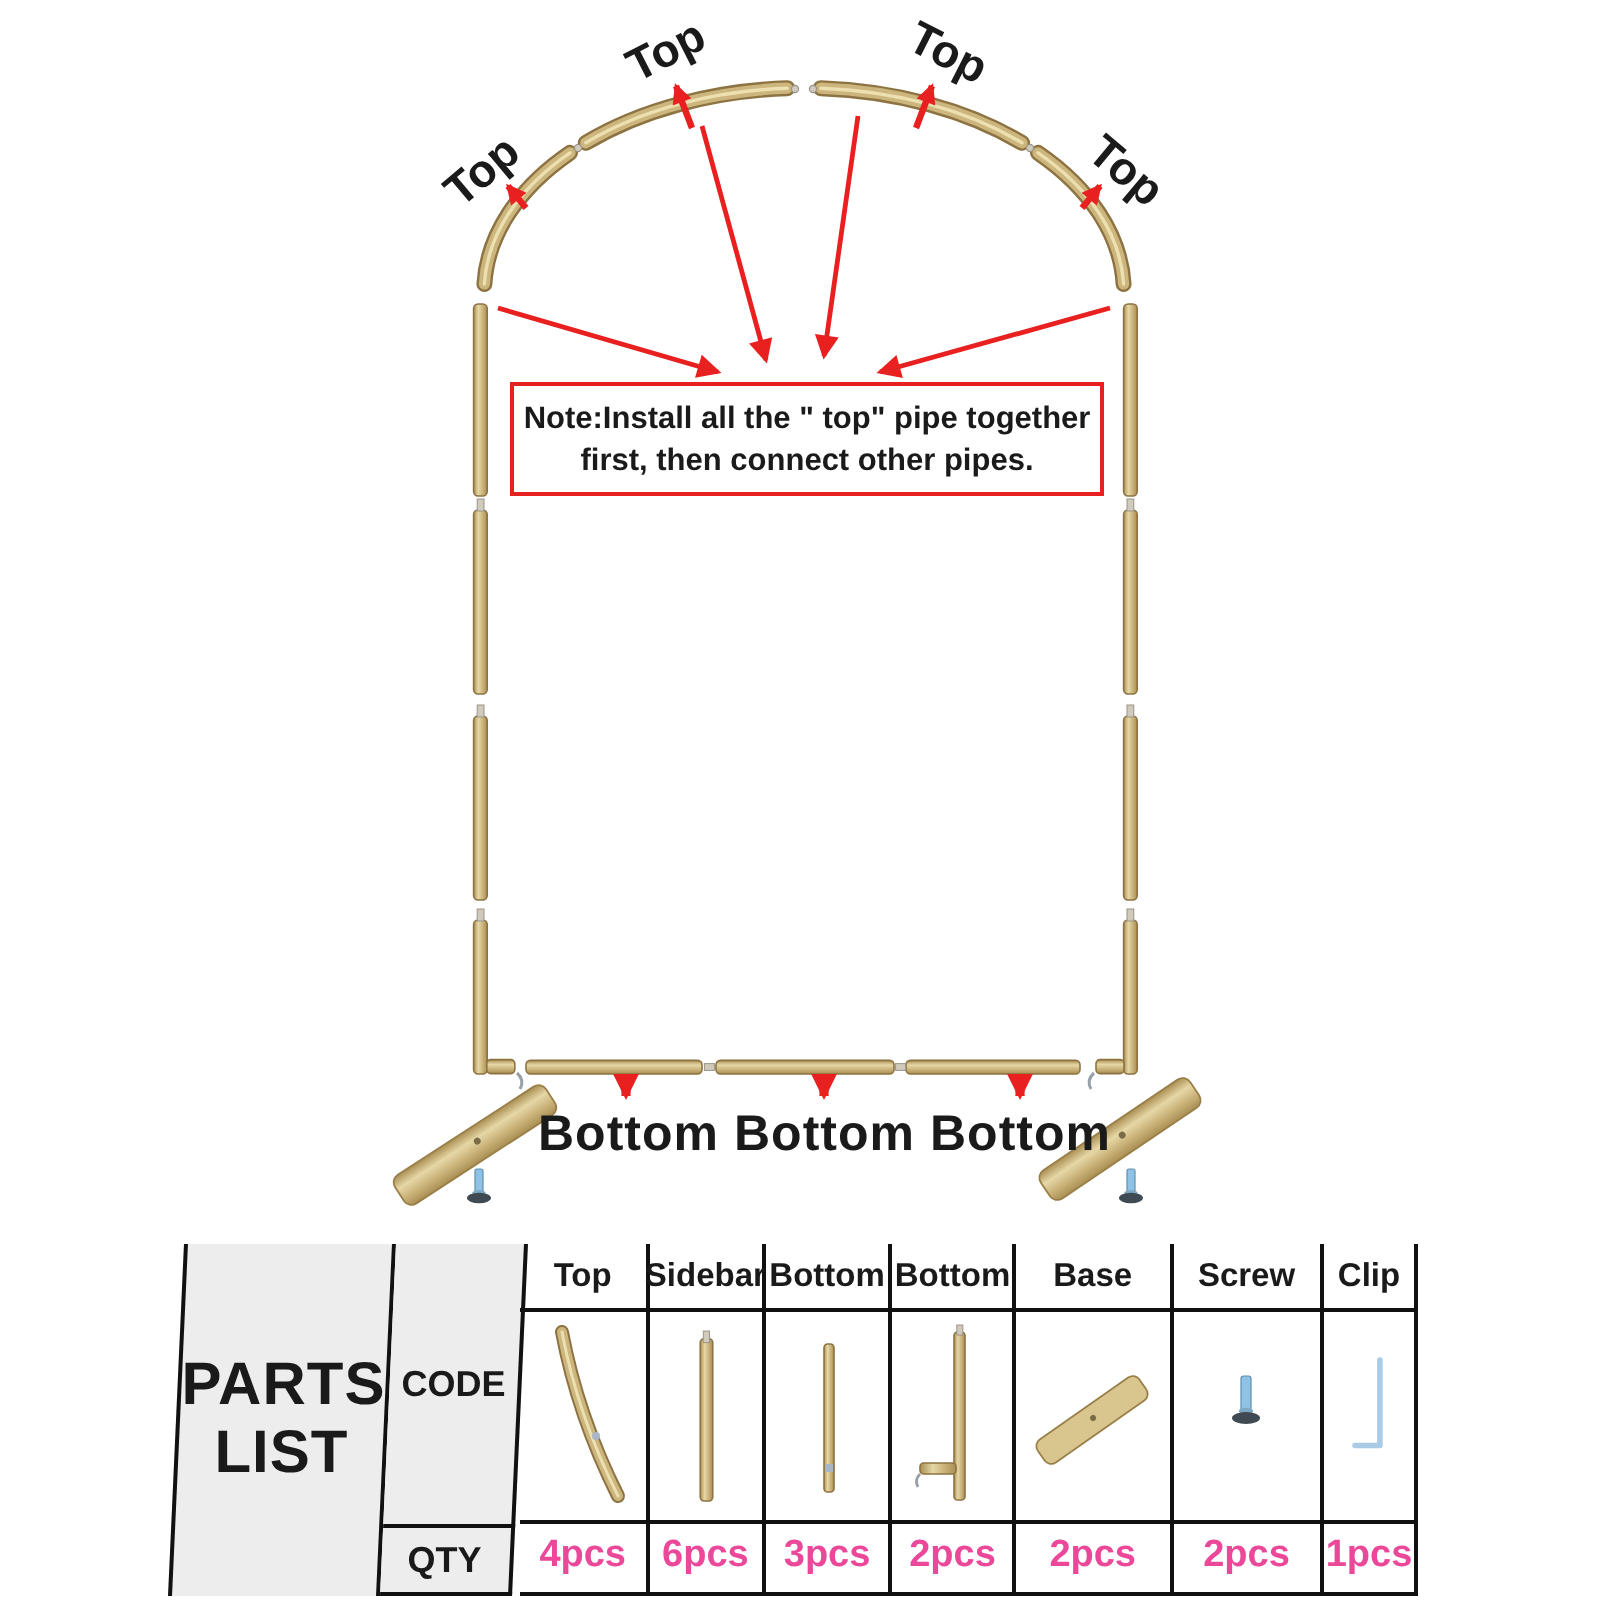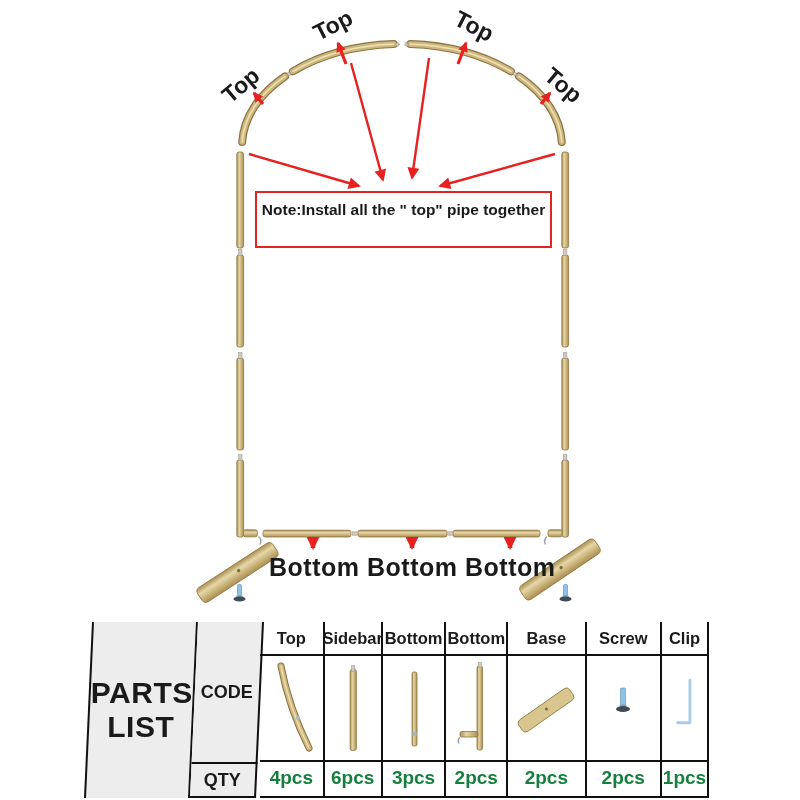--- a/index.html
+++ b/index.html
@@ -41,29 +41,30 @@
   .qty-cell  { height:34px;  background:#ededed; border-right:2.2px solid #111;
                border-bottom:2.2px solid #111; display:flex; align-items:center; justify-content:center; }
   .rowlabel  { font-weight:700; font-size:18px; color:#1a1a1a; transform:skewX(2.6deg); }
 
   .cols { position:absolute; left:172px; top:0; width:449px; height:176px; display:flex; }
   .pcol { border-right:2.2px solid #111; border-bottom:2.2px solid #111; height:176px; }
   .pcol .hdr  { height:34px; border-bottom:2.2px solid #111; display:flex; align-items:center;
                 justify-content:center; font-weight:600; font-size:16.5px; color:#1a1a1a; }
   .pcol .iconc{ height:106px; border-bottom:2.2px solid #111; display:flex; align-items:center; justify-content:center; }
   .pcol .qty  { height:31.5px; display:flex; align-items:center; justify-content:center;
-                font-weight:700; font-size:19px; color:#15803d; }
+                font-weight:700; font-size:19px; color:#ec4899; }
 </style>
 </head>
 <body>
 
 <div id="stage">
 
   <div class="note-box">
     <div>Note:Install all the " top" pipe together</div>
+    <div>first, then connect other pipes.</div>
   </div>
 
   <svg id="diagram-svg" width="800" height="620" viewBox="0 0 800 620">
     <defs>
       <linearGradient id="gv" x1="0" y1="0" x2="1" y2="0">
         <stop offset="0" stop-color="#a98e52"></stop>
           <stop offset="0.35" stop-color="#e6d7a6"></stop>
         <stop offset="0.65" stop-color="#cdb67e"></stop>
           <stop offset="1" stop-color="#a98e52"></stop>
       </linearGradient>

